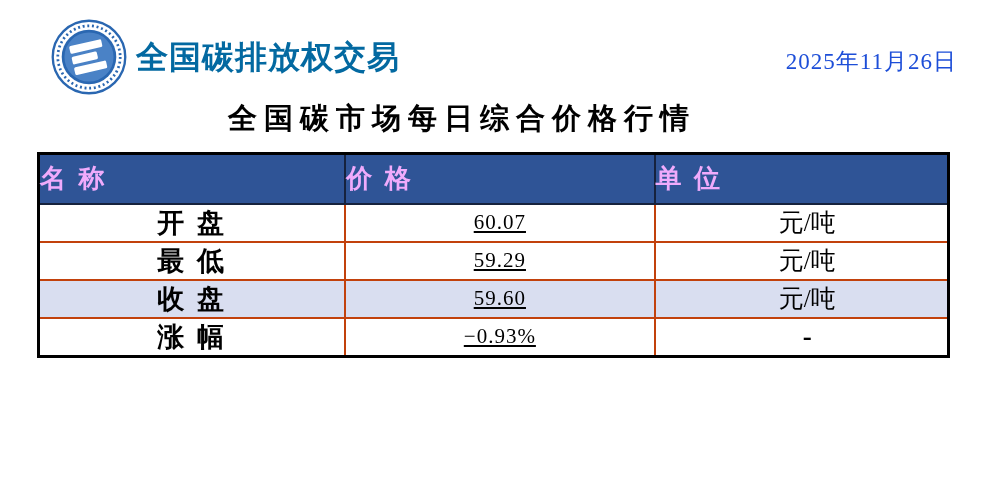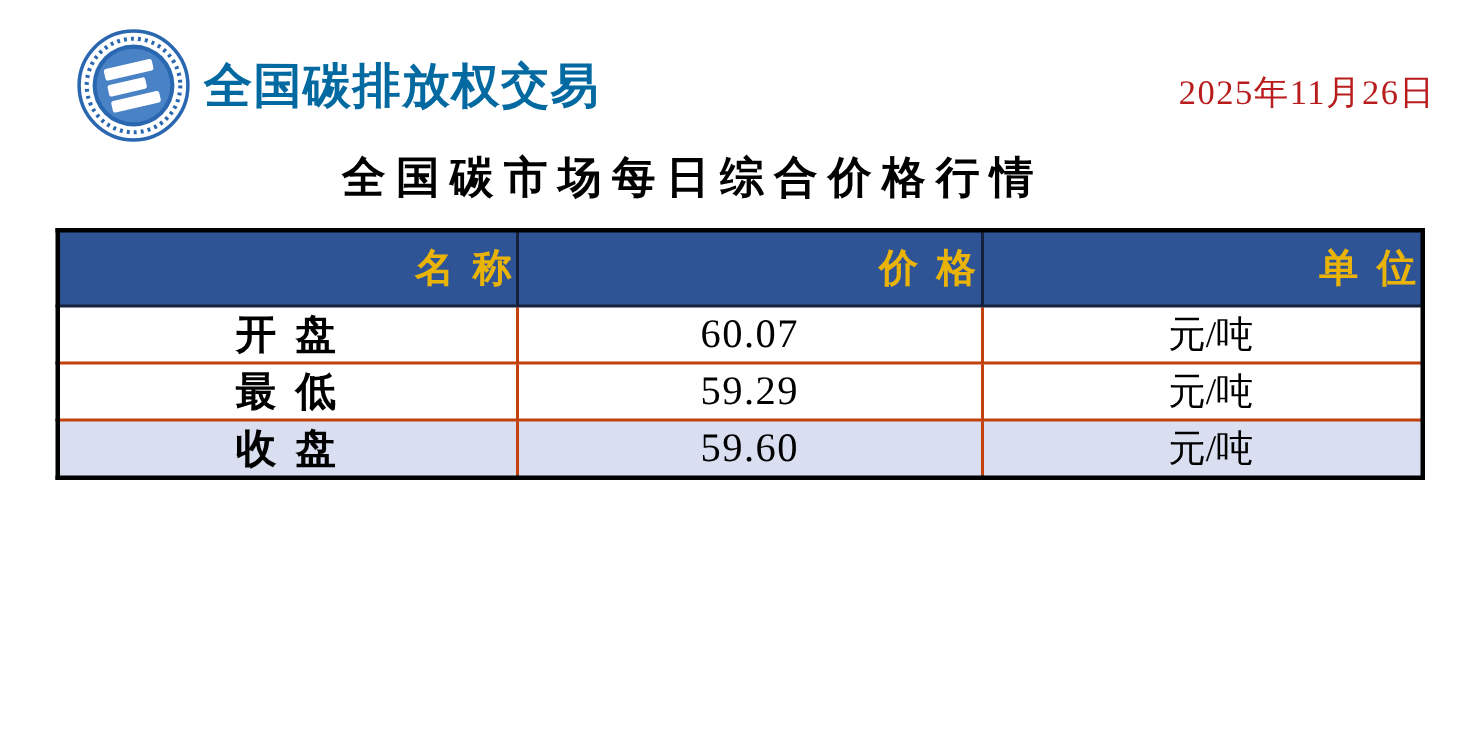--- a/index.html
+++ b/index.html
@@ -16,59 +16,59 @@
     width: 78px; height: 78px;
   }
   .brand {
     position: absolute; left: 136px; top: 36px;
     font-family: "Liberation Sans", "DejaVu Sans", sans-serif;
     font-weight: 700; font-size: 32px; color: #0369a1;
     letter-spacing: 1px;
   }
   .date {
     position: absolute; right: 28px; top: 46px;
-    font-size: 23px; color: #b91c1c; letter-spacing: 1px;
+    font-size: 23px; color: #1d4ed8; letter-spacing: 1px;
   }
   .page-title {
     position: absolute; left: 0; top: 99px; width: 924px;
     text-align: center;
     font-size: 29px; font-weight: 700; color: #000;
     letter-spacing: 7px;
   }
   
   table.price-table {
     position: absolute; left: 37px; top: 152px;
     width: 913px;
     border-collapse: collapse;
     table-layout: fixed;
     border: 3px solid #000;
   }
   .price-table col.c1 { width: 33.7%; }
   .price-table col.c2 { width: 34.0%; }
   .price-table col.c3 { width: 32.3%; }
   .price-table th {
     background: #2F5496;
-    color: #eab308;
+    color: #f0abfc;
     font-size: 26px; font-weight: 600;
     height: 50px;
     letter-spacing: 3px;
     border: 2px solid #16223d;
-    text-align: right;
+    text-align: left;
   }
   .price-table td {
     height: 36px;
     text-align: center;
     vertical-align: middle;
     border: 2px solid #c2410c;
     font-size: 27px; color: #000;
     background: #ffffff;
   }
   .price-table tr.alt td { background: #D9DEF0; }
   td.name-cell { font-weight: 600; letter-spacing: 3px; }
-  td.price-cell { font-size: 27px; letter-spacing: 1px; }
+  td.price-cell { font-size: 21px; letter-spacing: 1px; text-decoration: underline; }
   td.unit-cell { font-size: 25px; padding-left: 12px; }
   td.dash { font-weight: 700; font-size: 27px; }
 </style>
 </head>
 <body>
 
 <svg class="logo" viewBox="0 0 100 100" xmlns="http://www.w3.org/2000/svg" aria-hidden="true">
   <circle cx="50" cy="50" r="46.5" fill="#ffffff" stroke="#2a67b1" stroke-width="3"></circle>
   <circle cx="50" cy="50" r="40" fill="none" stroke="#2a67b1" stroke-width="3.5" stroke-dasharray="2.5 3.5"></circle>
   <circle cx="50" cy="50" r="35" fill="#2a67b1"></circle>
@@ -108,14 +108,19 @@
     <tr>
       <td class="name-cell">最 低</td>
       <td class="price-cell">59.29</td>
       <td class="unit-cell">元/吨</td>
     </tr>
     <tr class="alt">
       <td class="name-cell">收 盘</td>
       <td class="price-cell">59.60</td>
       <td class="unit-cell">元/吨</td>
     </tr>
+    <tr>
+      <td class="name-cell">涨 幅</td>
+      <td class="price-cell">−0.93%</td>
+      <td class="unit-cell dash">-</td>
+    </tr>
   </tbody>
 </table>
 
 </body></html>

